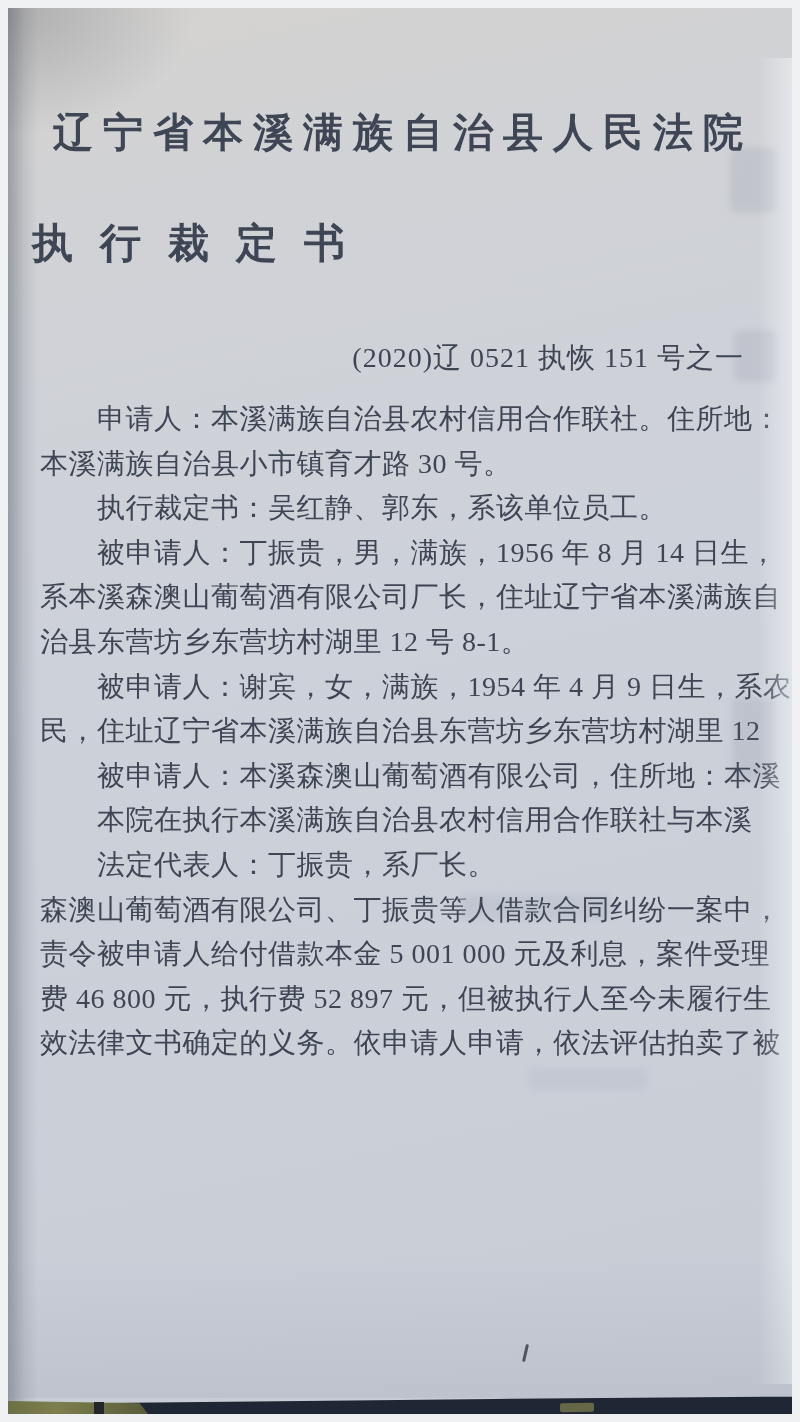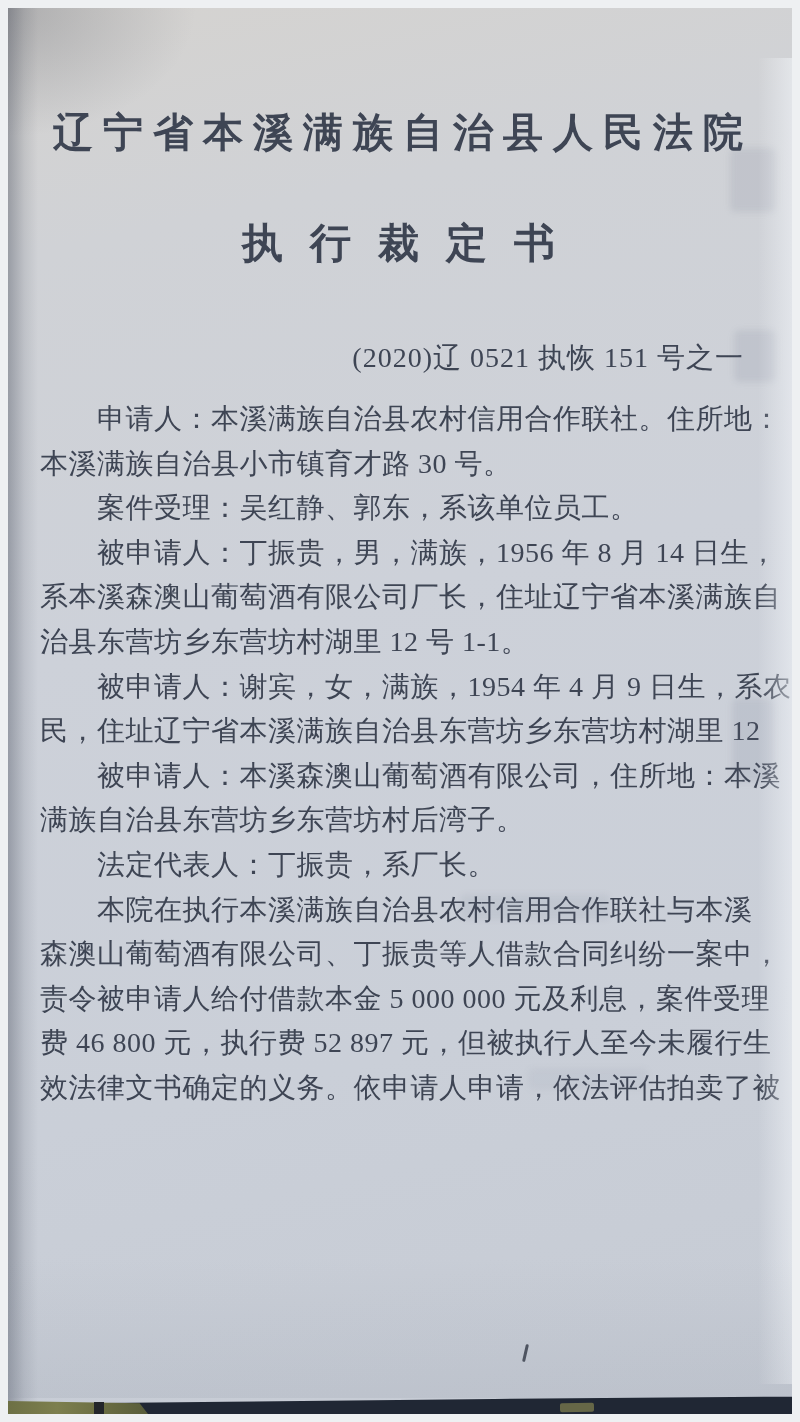--- a/index.html
+++ b/index.html
@@ -94,21 +94,21 @@
     text-align: center;
     text-indent: 6px;
   }
   .doc-title {
     margin: 66px 0 0 0;
     font-size: 41px;
     line-height: 44px;
     font-weight: 600;
     letter-spacing: 27px;
     padding-left: 24px;
-    text-align: center;
+    text-align: left;
   }
   .case-number {
     margin-top: 78px;
     font-size: 28px;
     line-height: 30px;
     letter-spacing: 1px;
     text-align: right;
     padding-right: 48px;
     padding-left: 20px;
   }
@@ -135,32 +135,31 @@
 
     <h1 class="court-title">辽宁省本溪满族自治县人民法院</h1>
 
     <h2 class="doc-title">执行裁定书</h2>
 
     <div class="case-number">(2020)辽 0521 执恢 151 号之一</div>
 
     <div class="body-text">
         <div class="line indent">申请人：本溪满族自治县农村信用合作联社。住所地：</div>
         <div class="line">本溪满族自治县小市镇育才路 30 号。</div>
-        <div class="line indent">案件受理：吴红静、郭东，系该单位员工。</div>
+        <div class="line indent">执行裁定书：吴红静、郭东，系该单位员工。</div>
         <div class="line indent">被申请人：丁振贵，男，满族，1956 年 8 月 14 日生，</div>
         <div class="line">系本溪森澳山葡萄酒有限公司厂长，住址辽宁省本溪满族自</div>
-        <div class="line">治县东营坊乡东营坊村湖里 12 号 1-1。</div>
+        <div class="line">治县东营坊乡东营坊村湖里 12 号 8-1。</div>
         <div class="line indent">被申请人：谢宾，女，满族，1954 年 4 月 9 日生，系农</div>
         <div class="line">民，住址辽宁省本溪满族自治县东营坊乡东营坊村湖里 12</div>
         <div class="line indent">被申请人：本溪森澳山葡萄酒有限公司，住所地：本溪</div>
-        <div class="line">满族自治县东营坊乡东营坊村后湾子。</div>
+        <div class="line indent">本院在执行本溪满族自治县农村信用合作联社与本溪</div>
         <div class="line indent">法定代表人：丁振贵，系厂长。</div>
-        <div class="line indent">本院在执行本溪满族自治县农村信用合作联社与本溪</div>
         <div class="line">森澳山葡萄酒有限公司、丁振贵等人借款合同纠纷一案中，</div>
-        <div class="line">责令被申请人给付借款本金 5 000 000 元及利息，案件受理</div>
+        <div class="line">责令被申请人给付借款本金 5 001 000 元及利息，案件受理</div>
         <div class="line">费 46 800 元，执行费 52 897 元，但被执行人至今未履行生</div>
         <div class="line">效法律文书确定的义务。依申请人申请，依法评估拍卖了被</div>
       </div>
 
     <div class="smudge s1"></div>
     <div class="smudge s2"></div>
     <div class="smudge s3"></div>
     <div class="smudge s4"></div>
     <div class="smudge s5"></div>
     <div class="pen-mark"></div>

